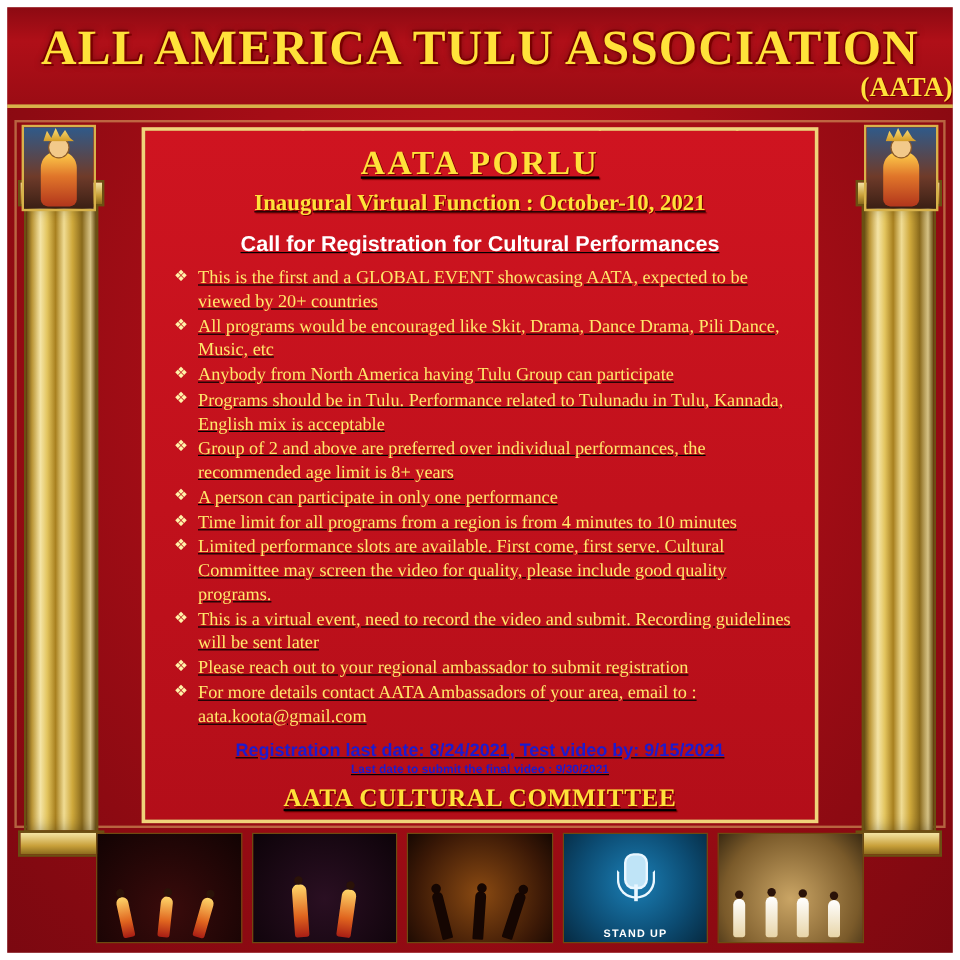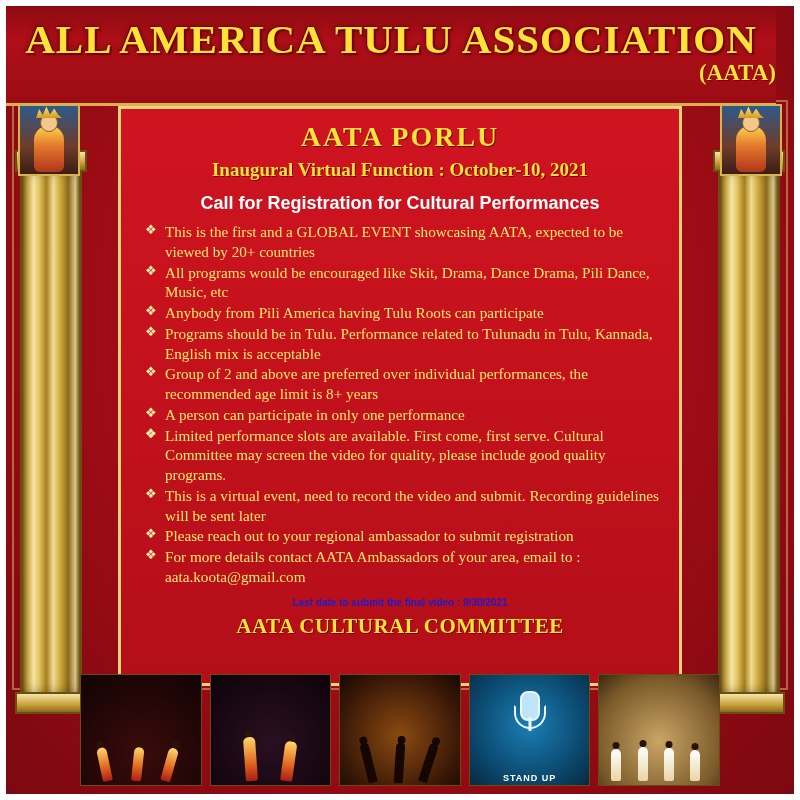--- a/index.html
+++ b/index.html
@@ -32,22 +32,22 @@
     box-sizing: border-box;
     pointer-events: none;
     z-index: 60;
   }
 
   
   .title-band {
     position: absolute;
     top: 6px;
     left: 6px;
-    right: 24px;
-    height: 100px;
+    right: 6px;
+    height: 84px;
     background: linear-gradient(180deg, #8c0a12 0%, #b00f18 35%, #9b0c14 100%);
     border-bottom: 3px solid #d8b24a;
     box-sizing: border-box;
     z-index: 20;
   }
   .title-main {
     text-align: center;
     font-family: "Liberation Serif", serif;
     font-weight: bold;
     font-size: 41px;
@@ -159,20 +159,21 @@
     position: absolute;
     left: 118px;
     top: 106px;
     width: 564px;
     height: 580px;
     background: linear-gradient(180deg, #cf1420 0%, #c1111c 55%, #b30e19 100%);
     border: 3px solid #f0d37a;
     box-sizing: border-box;
     z-index: 25;
     padding: 10px 16px 8px 16px;
+    text-decoration: underline;
   }
 
   .card-h1 {
     text-align: center;
     font-family: "Liberation Serif", serif;
     font-weight: bold;
     font-size: 28px;
     letter-spacing: 2px;
     color: #ffe23a;
     text-shadow: 1px 1px 0 #7a0000;
@@ -246,21 +247,21 @@
     text-shadow: 1px 1px 0 #7a0000;
     margin-top: 6px;
   }
 
   
   .photo-strip {
     position: absolute;
     left: 80px;
     right: 80px;
     bottom: 14px;
-    height: 112px;
+    height: 92px;
     display: flex;
     gap: 8px;
     z-index: 30;
   }
   .photo {
     flex: 1;
     position: relative;
     border: 1px solid #6e4a10;
     overflow: hidden;
     background: #120406;
@@ -374,32 +375,33 @@
   <div class="pillar right"></div>
 
   <div class="card">
     <div class="card-h1">AATA PORLU</div>
     <div class="card-h2">Inaugural Virtual Function : October-10, 2021</div>
     <div class="card-h3">Call for Registration for Cultural Performances</div>
 
     <ul class="points">
       <li><span class="bullet">❖</span><span>This is the first and a GLOBAL EVENT showcasing AATA, expected to be viewed by 20+ countries</span></li>
       <li><span class="bullet">❖</span><span>All programs would be encouraged like Skit, Drama, Dance Drama, Pili Dance, Music, etc</span></li>
-      <li><span class="bullet">❖</span><span>Anybody from Pili America having Tulu Roots can participate</span></li>
+      <li><span class="bullet">❖</span><span>Anybody from North America having Tulu Group can participate</span></li>
       <li><span class="bullet">❖</span><span>Programs should be in Tulu. Performance related to Tulunadu in Tulu, Kannada, English mix is acceptable</span></li>
       <li><span class="bullet">❖</span><span>Group of 2 and above are preferred over individual performances, the recommended age limit is 8+ years</span></li>
       <li><span class="bullet">❖</span><span>A person can participate in only one performance</span></li>
-      <li><span class="bullet">❖</span></li>
+      <li><span class="bullet">❖</span><span>Time limit for all programs from a region is from 4 minutes to 10 minutes</span></li>
       <li><span class="bullet">❖</span><span>Limited performance slots are available. First come, first serve. Cultural Committee may screen the video for quality, please include good quality programs.</span></li>
       <li><span class="bullet">❖</span><span>This is a virtual event, need to record the video and submit. Recording guidelines will be sent later</span></li>
       <li><span class="bullet">❖</span><span>Please reach out to your regional ambassador to submit registration</span></li>
       <li><span class="bullet">❖</span><span>For more details contact AATA Ambassadors of your area, email to : aata.koota@gmail.com</span></li>
     </ul>
 
     <div class="dates">
+      <div class="d1">Registration last date: 8/24/2021, Test video by: 9/15/2021</div>
       <div class="d2">Last date to submit the final video : 9/30/2021</div>
     </div>
 
     <div class="committee">AATA CULTURAL COMMITTEE</div>
   </div>
 
   <div class="photo-strip">
 
     <div class="photo p1">
       <div class="dancer" style="left:18%; transform:rotate(-12deg);">

